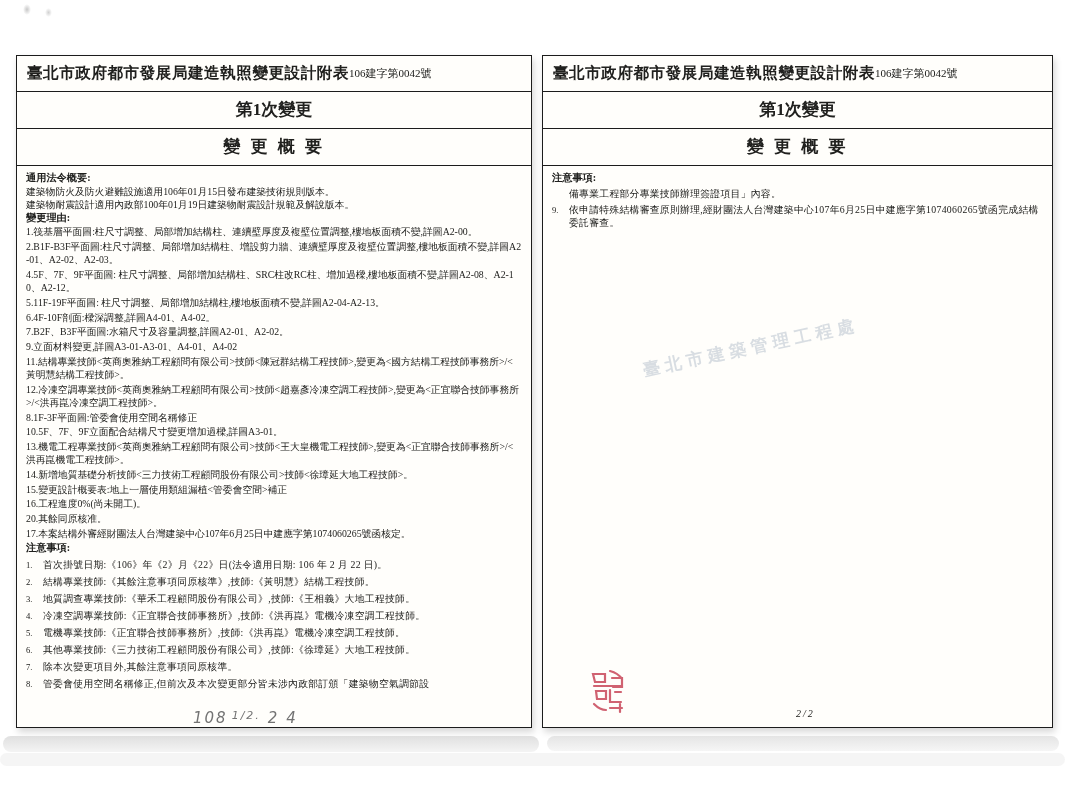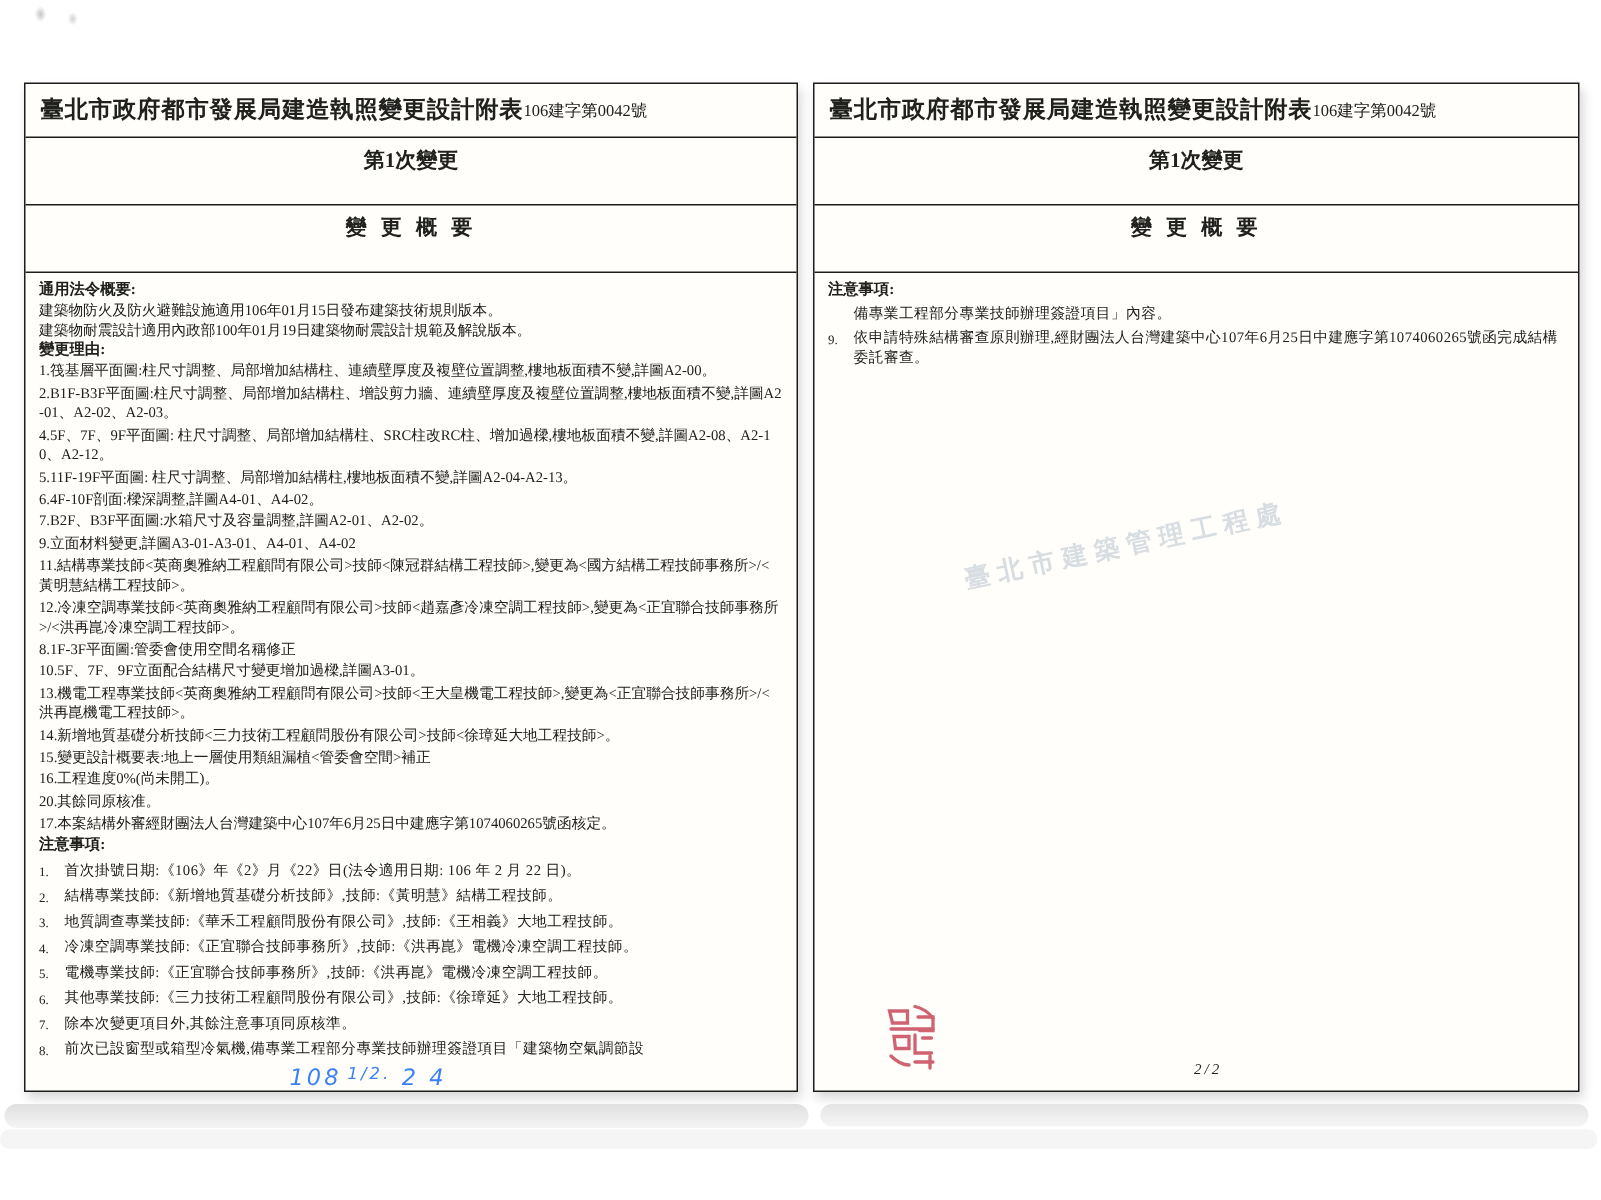--- a/index.html
+++ b/index.html
@@ -22,36 +22,36 @@
     border:1.6px solid #1c1c1c;display:flex;flex-direction:column;
     box-shadow:2px 4px 7px rgba(0,0,0,.16);
   }
   .page-left{left:16px;width:514px;}
   .page-right{left:542px;width:509px;}
 
   .hdr{display:flex;align-items:center;
        border-bottom:1.6px solid #1c1c1c;padding:7px 7px 7px 10px;}
   .hdr-title{font-size:15.5px;font-weight:700;letter-spacing:.6px;white-space:nowrap;}
   .hdr-no{font-size:11px;white-space:nowrap;}
-  .hdr-row{text-align:center;font-weight:700;font-size:14px;
-           padding:6px 0 20px;border-bottom:1.6px solid #1c1c1c;}
+  .hdr-row{text-align:center;font-weight:700;font-size:17px;
+           padding:6px 0 7px;border-bottom:1.6px solid #1c1c1c;}
   .spaced{letter-spacing:3px;}
 
   .body{flex:1;position:relative;padding:5px 9px 4px 9px;
         font-size:9.8px;line-height:13.2px;overflow:hidden;
         word-break:break-all;}
   .sec-h{font-weight:700;font-size:10.2px;line-height:14px;}
   .reason{margin-bottom:1.5px;}
   .note-row{display:flex;margin:2.8px 0;}
   .note-num{flex:0 0 17px;width:17px;font-size:8.6px;padding-top:1px;}
   .note-txt{flex:1;letter-spacing:.3px;}
   .cont{padding-left:17px;margin-top:2px;letter-spacing:.3px;}
 
   .handwriting{
-    position:absolute;bottom:2px;left:176px;color:#3b82f6;
+    position:absolute;bottom:2px;left:176px;color:#737373;
     font-size:15px;font-style:italic;letter-spacing:2px;
     font-family:"DejaVu Sans",sans-serif;white-space:nowrap;
   }
   .hw-mid{font-size:11px;vertical-align:4px;margin:0 7px 0 4px;}
 
   .watermark{
     position:absolute;top:175px;left:98px;transform:rotate(-12deg);
     font-size:17px;letter-spacing:5px;color:rgba(152,168,186,.38);
     white-space:nowrap;font-weight:700;
   }
@@ -117,21 +117,21 @@
       <div class="sec-h">注意事項:</div>
       <div>
 
           <div class="note-row">
             <span class="note-num">1.</span>
             <span class="note-txt">首次掛號日期:《106》年《2》月《22》日(法令適用日期: 106 年 2 月 22 日)。</span>
           </div>
 
           <div class="note-row">
             <span class="note-num">2.</span>
-            <span class="note-txt">結構專業技師:《新增地質基礎分析技師》,技師:《黃明慧》結構工程技師。</span>
+            <span class="note-txt">結構專業技師:《其餘注意事項同原核準》,技師:《黃明慧》結構工程技師。</span>
           </div>
 
           <div class="note-row">
             <span class="note-num">3.</span>
             <span class="note-txt">地質調查專業技師:《華禾工程顧問股份有限公司》,技師:《王相義》大地工程技師。</span>
           </div>
 
           <div class="note-row">
             <span class="note-num">4.</span>
             <span class="note-txt">冷凍空調專業技師:《正宜聯合技師事務所》,技師:《洪再崑》電機冷凍空調工程技師。</span>
@@ -147,21 +147,21 @@
             <span class="note-txt">其他專業技師:《三力技術工程顧問股份有限公司》,技師:《徐璋延》大地工程技師。</span>
           </div>
 
           <div class="note-row">
             <span class="note-num">7.</span>
             <span class="note-txt">除本次變更項目外,其餘注意事項同原核準。</span>
           </div>
 
           <div class="note-row">
             <span class="note-num">8.</span>
-            <span class="note-txt">前次已設窗型或箱型冷氣機,備專業工程部分專業技師辦理簽證項目「建築物空氣調節設</span>
+            <span class="note-txt">管委會使用空間名稱修正,但前次及本次變更部分皆未涉內政部訂頒「建築物空氣調節設</span>
           </div>
         </div>
 
       <div class="handwriting">
         <span>108</span><span class="hw-mid">1/2.</span><span>2 4</span>
       </div>
     </div>
   </div>
 
   <div class="page page-right">

